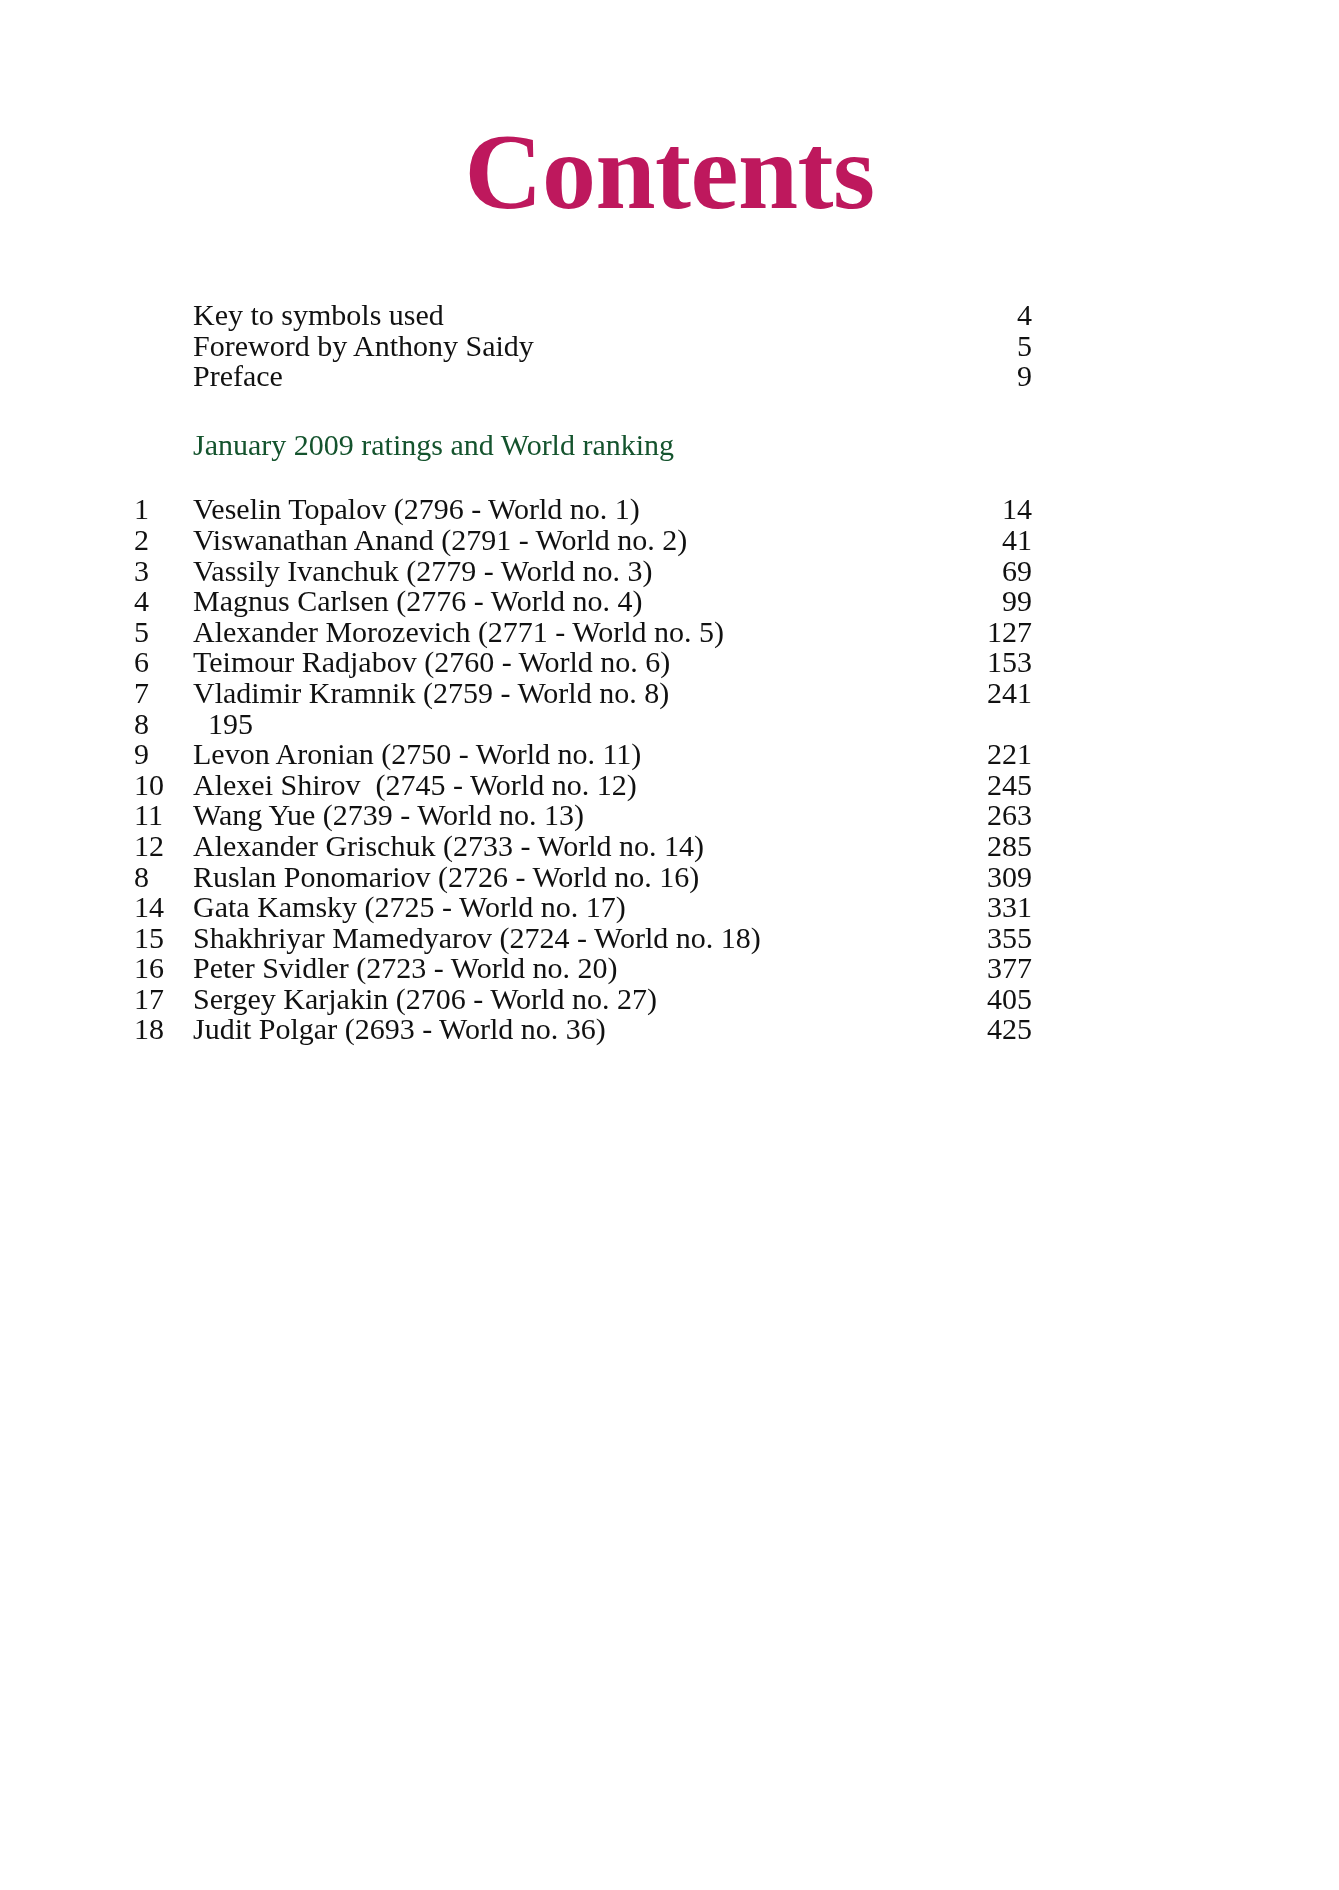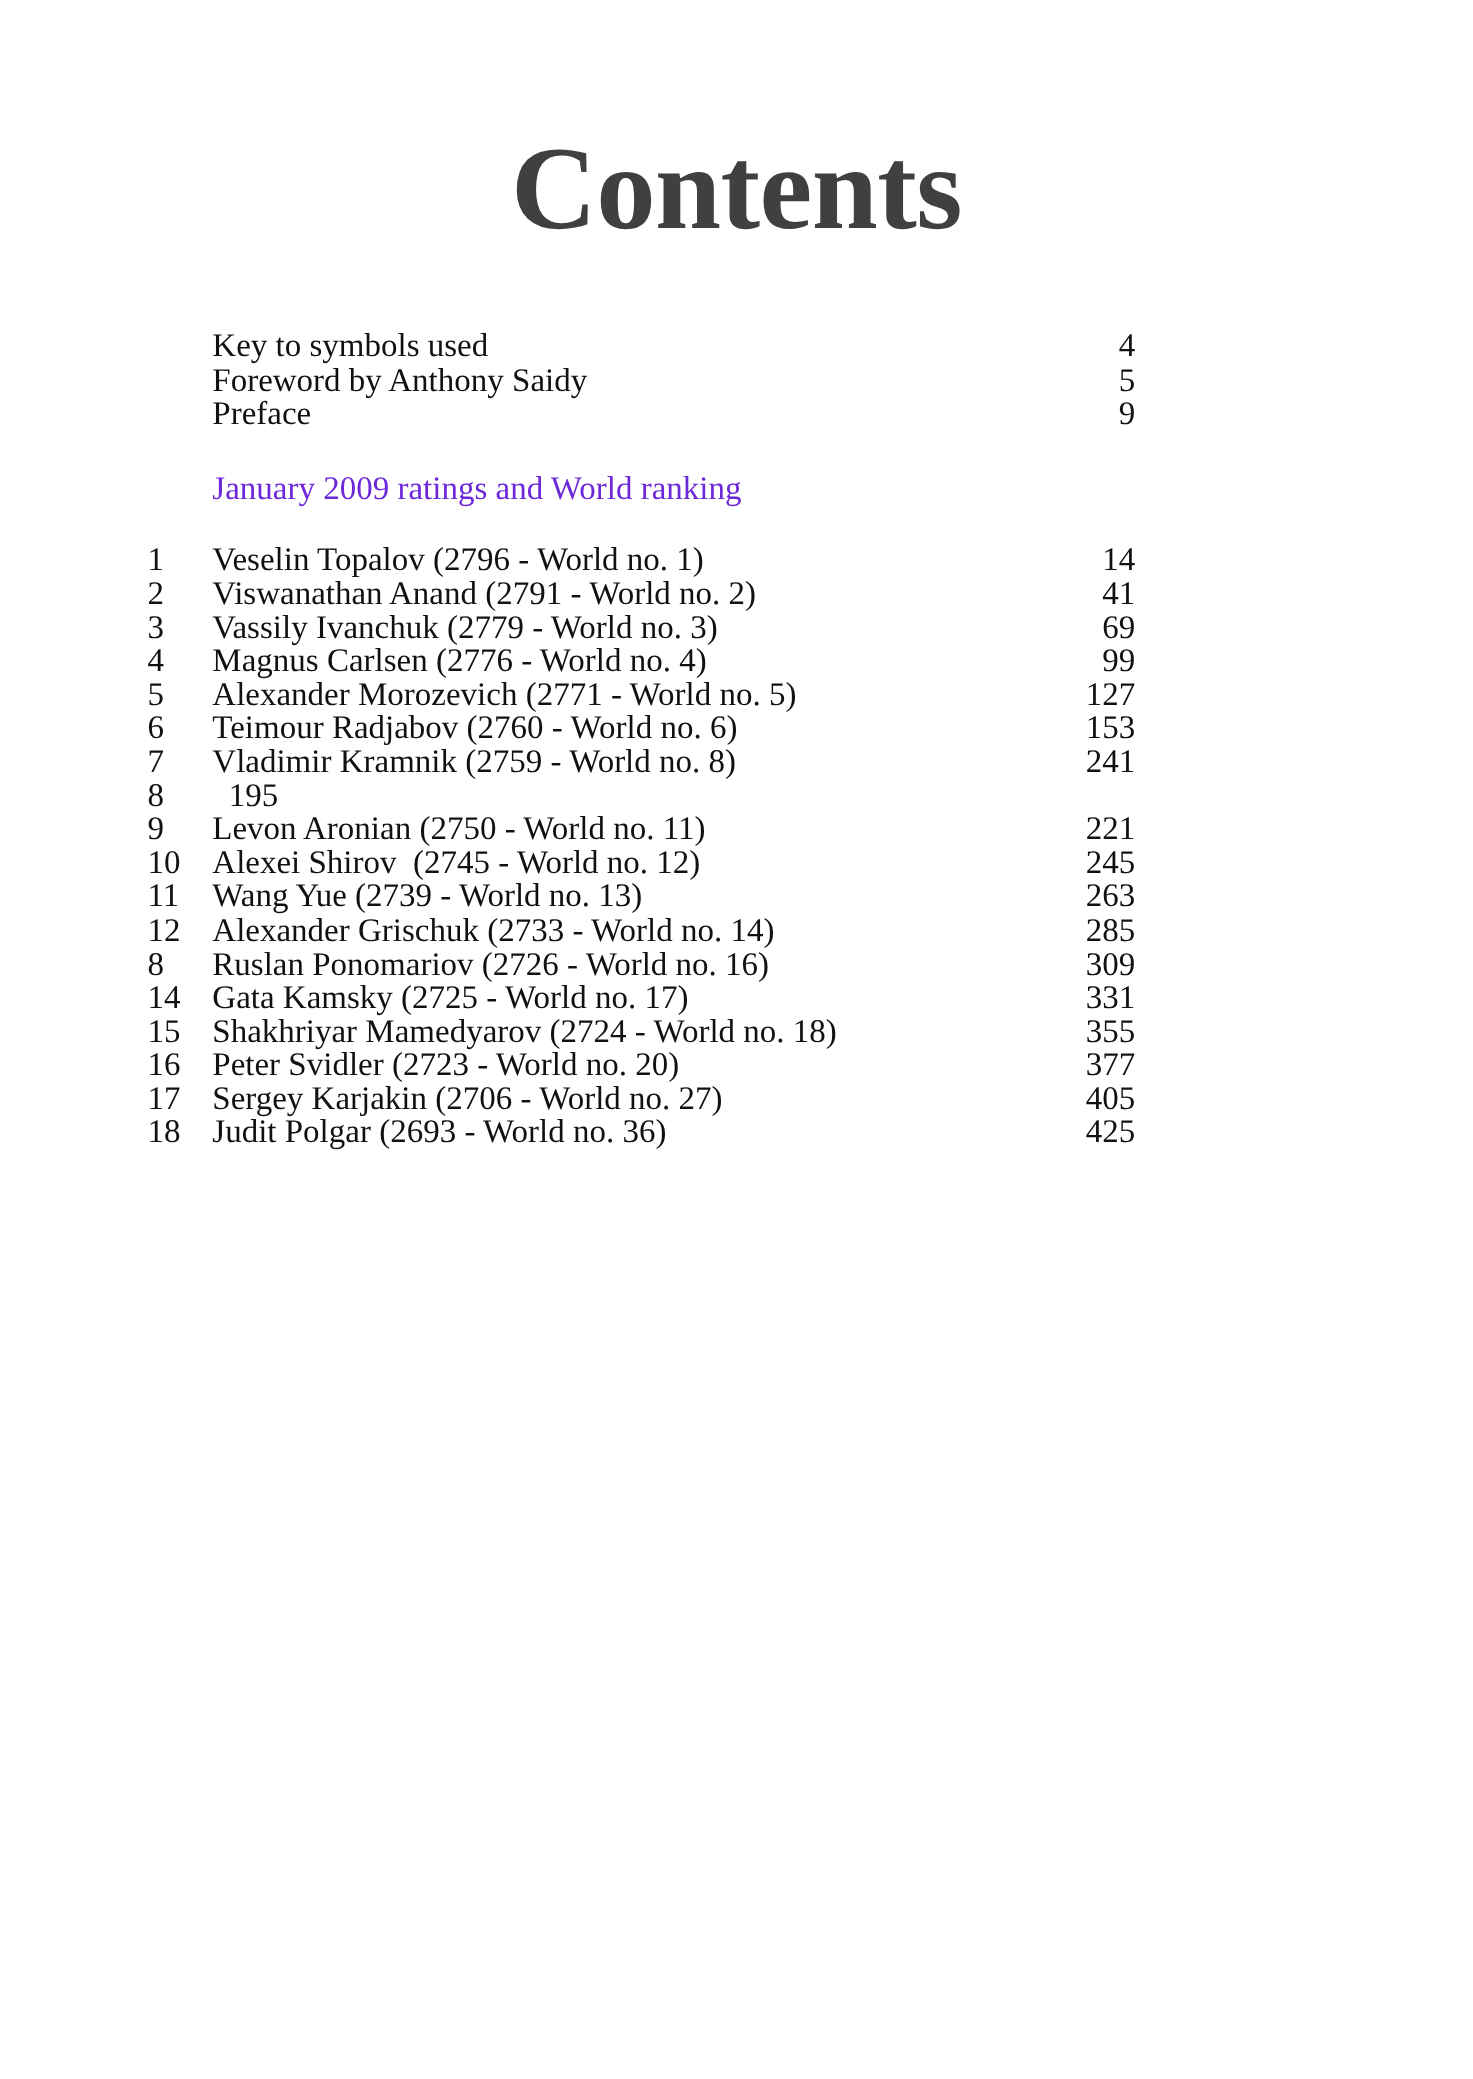--- a/index.html
+++ b/index.html
@@ -25,21 +25,21 @@
     position: absolute;
     top: 118px;
     left: 0;
     width: 1339px;
     text-align: center;
     font-family: "Liberation Serif", "DejaVu Serif", serif;
     font-weight: bold;
     font-size: 108px;
     line-height: 1.0;
     letter-spacing: -0.5px;
-    color: #404040;
+    color: #be185d;
   }
   
   .toc {
     position: absolute;
     top: 300px;
     left: 113px;
     width: 920px;
     margin-left: 21px;
   }
   .row {
@@ -66,21 +66,21 @@
     padding-right: 22px;
   }
   .front .row,
   .back .row {
     padding-left: 59px;
   }
   .section-head {
     font-size: 30px;
     line-height: 30.6px;
     padding-left: 59px;
-    color: #6d28d9;
+    color: #14532d;
   }
   .gap-lg { height: 38px; }
   .gap-xl { height: 34px; }
 </style>
 </head>
 <body>
 
 <div class="page">
 
   <div class="title">Contents</div>

